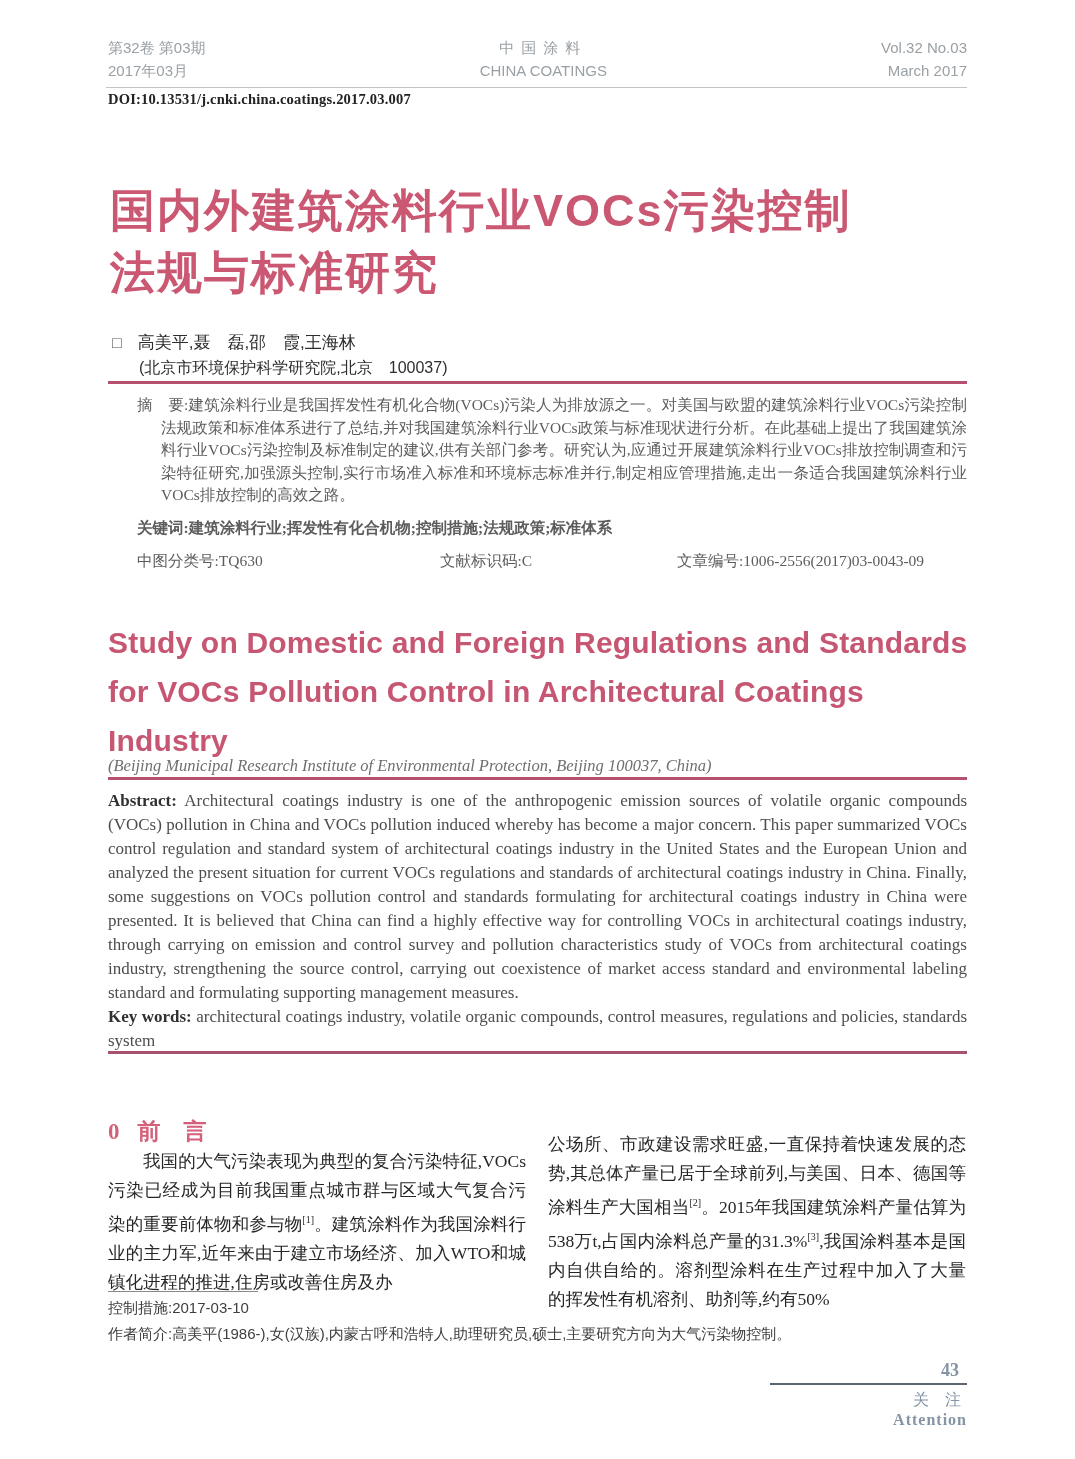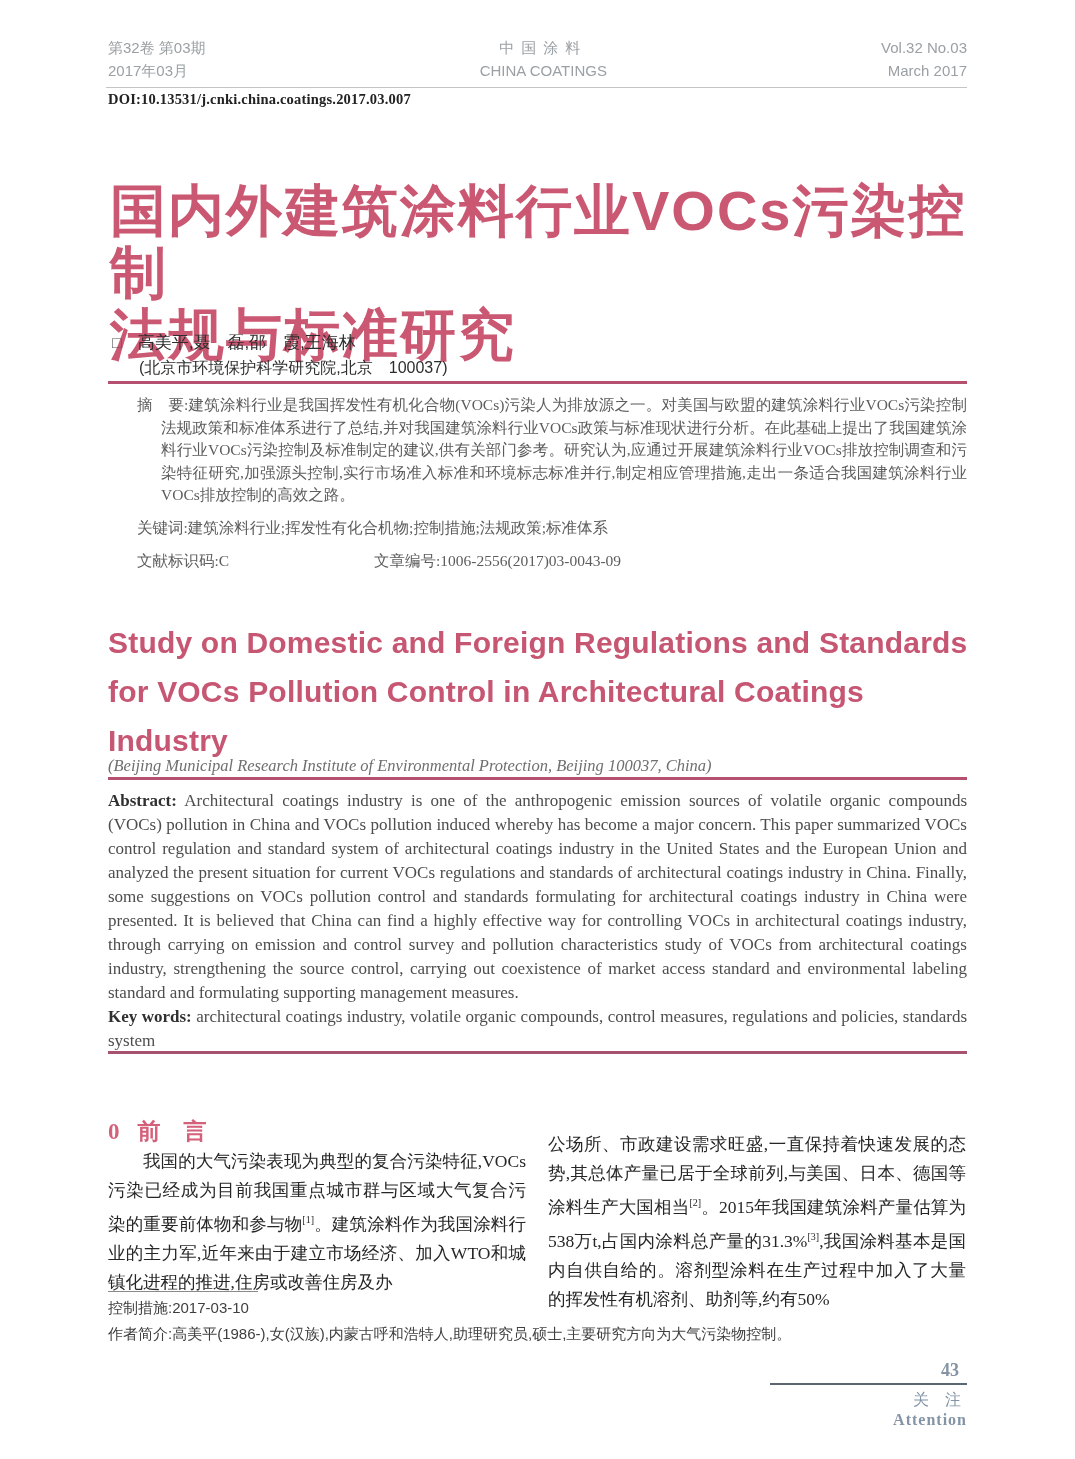--- a/index.html
+++ b/index.html
@@ -18,33 +18,33 @@
   .jh-center { text-align:center; }
   .jh-right  { text-align:right; }
   .jh-cn { letter-spacing:7px; }
   .header-rule { top:87px; left:106px; width:861px; height:1px; background:#c4c4c4; }
   .doi-line { top:91px; left:108px; font-size:14.5px; color:#222;
     font-family:"Liberation Serif", serif; font-weight:bold; letter-spacing:0.2px; }
 
   
   .cn-title { top:180px; left:110px; width:880px;
     font-family:"Liberation Sans", sans-serif; font-weight:800;
-    font-size:56px; line-height:62px; color:#cb5872; letter-spacing:2px; }
+    font-size:45px; line-height:62px; color:#cb5872; letter-spacing:2px; }
   .cn-authors { top:331px; left:112px; font-size:17px; color:#2d2d2d;
     font-family:"Liberation Sans", sans-serif; }
   .author-marker { display:inline-block; margin-right:16px; color:#555; font-size:16px; }
   .cn-affiliation { top:358px; left:139px; font-size:16px; color:#2d2d2d;
     font-family:"Liberation Sans", sans-serif; }
   .title-rule-1 { top:381px; left:108px; width:859px; height:3px; background:#b5506f; }
 
   
   .cn-abstract { top:394px; left:137px; width:830px; font-size:15.5px;
     line-height:22.5px; color:#5c5c5c; text-align:justify; }
   .hang { padding-left:24px; text-indent:-24px; }
-  .cn-keywords { top:518px; left:137px; width:830px; font-size:15.5px; color:#5c5c5c; }
+  .cn-keywords { top:518px; left:137px; width:830px; font-size:15.5px; color:#5c5c5c;font-weight:bold; }
   .clc-row { top:551px; left:137px; width:830px; display:flex; font-size:15.5px; color:#5c5c5c; }
   .clc-item-1 { width:303px; }
   .clc-item-2 { width:237px; }
 
   
   .en-title { top:618px; left:108px; width:880px;
     font-family:"Liberation Sans", sans-serif; font-weight:bold;
     font-size:30px; line-height:49px; color:#c65672; letter-spacing:0.2px; }
   .en-authors { top:728px; left:108px; font-size:17px; color:#3a3a3a;
     font-family:"Liberation Sans", sans-serif; }
@@ -119,20 +119,23 @@
   <div class="abs cn-affiliation">(北京市环境保护科学研究院,北京　100037)</div>
   <div class="abs title-rule-1"></div>
 
   <div class="abs cn-abstract hang">
     <span>摘　要:</span><span>建筑涂料行业是我国挥发性有机化合物(VOCs)污染人为排放源之一。对美国与欧盟的建筑涂料行业VOCs污染控制法规政策和标准体系进行了总结,并对我国建筑涂料行业VOCs政策与标准现状进行分析。在此基础上提出了我国建筑涂料行业VOCs污染控制及标准制定的建议,供有关部门参考。研究认为,应通过开展建筑涂料行业VOCs排放控制调查和污染特征研究,加强源头控制,实行市场准入标准和环境标志标准并行,制定相应管理措施,走出一条适合我国建筑涂料行业VOCs排放控制的高效之路。</span>
   </div>
   <div class="abs cn-keywords">
     <span>关键词:</span><span>建筑涂料行业;挥发性有化合机物;控制措施;法规政策;标准体系</span>
   </div>
   <div class="abs clc-row">
+    <div class="clc-item-1">
+      <span>中图分类号:</span><span>TQ630</span>
+    </div>
     <div class="clc-item-2">
       <span>文献标识码:</span><span>C</span>
     </div>
     <div class="clc-item-3">
       <span>文章编号:</span><span>1006-2556(2017)03-0043-09</span>
     </div>
   </div>
 
   <div class="abs en-title">
     <div>Study on Domestic and Foreign Regulations and Standards</div>

